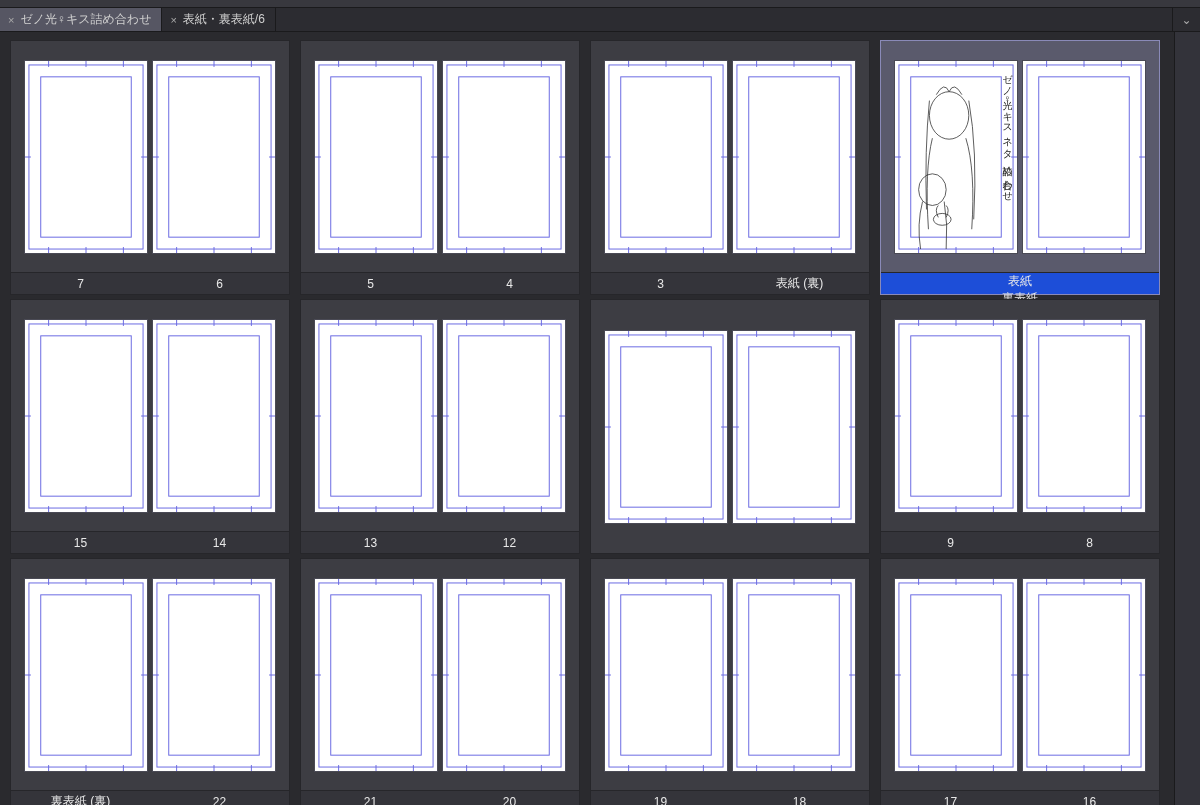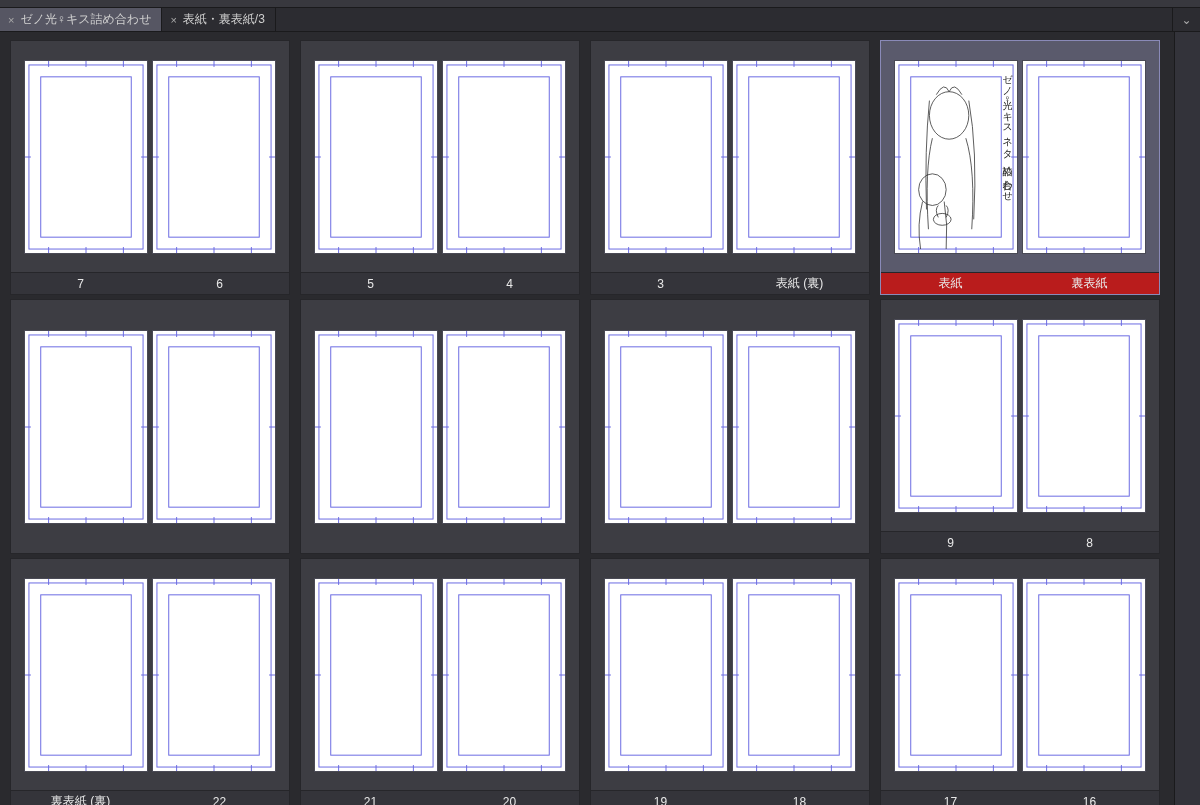--- a/index.html
+++ b/index.html
@@ -97,21 +97,21 @@
     border: 1px solid #4a4a55;
   }
   .page svg { position: absolute; inset: 0; width: 100%; height: 100%; }
 
   .thumb-labels {
     display: flex;
     height: 22px;
     background: #34343a;
     border-top: 1px solid #26262a;
   }
-  .thumb-cell.selected .thumb-labels { background: #b91c1c; }
+  .thumb-cell.selected .thumb-labels { background: #1d4ed8; flex-direction: column; }
   .thumb-label {
     flex: 1;
     display: flex;
     align-items: center;
     justify-content: center;
     font-size: 12px;
     color: #e8e8e8;
   }
 
   .cover-art {
@@ -133,21 +133,21 @@
 
 <div class="top-bar"></div>
 
 <div class="tab-strip">
   <div class="tab active">
     <span class="close">×</span>
     <span>ゼノ光♀キス詰め合わせ</span>
   </div>
   <div class="tab">
     <span class="close">×</span>
-    <span>表紙・裏表紙/3</span>
+    <span>表紙・裏表紙/6</span>
   </div>
   <div class="tab-strip-spacer"></div>
   <div class="tab-strip-chevron">
     <span>⌄</span>
   </div>
 </div>
 
 <div class="workspace">
   <div class="thumb-grid" id="grid">
       <div class="thumb-cell">
@@ -405,63 +405,71 @@
       <line x1="0" y1="97" x2="6" y2="97"></line>
       <line x1="118" y1="97" x2="124" y2="97"></line>
       <line x1="24" y1="0" x2="24" y2="6"></line>
       <line x1="100" y1="0" x2="100" y2="6"></line>
       <line x1="24" y1="188" x2="24" y2="194"></line>
       <line x1="100" y1="188" x2="100" y2="194"></line>
     </g>
   </svg>
 </div>
         </div>
-      </div>
-      <div class="thumb-cell">
-        <div class="thumb-preview">
-          <div class="page">
-  <svg viewBox="0 0 124 194" preserveAspectRatio="none">
-    <rect x="0" y="0" width="124" height="194" fill="#ffffff" stroke="none"></rect>
-
-    <rect x="4" y="4" width="116" height="186" fill="none" stroke="#6a6ae2" stroke-width="1"></rect>
-
-    <rect x="16" y="16" width="92" height="162" fill="none" stroke="#6a6ae2" stroke-width="1"></rect>
-
-    <g stroke="#6a6ae2" stroke-width="1">
-      <line x1="62" y1="0" x2="62" y2="6"></line>
-      <line x1="62" y1="188" x2="62" y2="194"></line>
-      <line x1="0" y1="97" x2="6" y2="97"></line>
-      <line x1="118" y1="97" x2="124" y2="97"></line>
-      <line x1="24" y1="0" x2="24" y2="6"></line>
-      <line x1="100" y1="0" x2="100" y2="6"></line>
-      <line x1="24" y1="188" x2="24" y2="194"></line>
-      <line x1="100" y1="188" x2="100" y2="194"></line>
-    </g>
-  </svg>
-</div>
-          <div class="page">
-  <svg viewBox="0 0 124 194" preserveAspectRatio="none">
-    <rect x="0" y="0" width="124" height="194" fill="#ffffff" stroke="none"></rect>
-
-    <rect x="4" y="4" width="116" height="186" fill="none" stroke="#6a6ae2" stroke-width="1"></rect>
-
-    <rect x="16" y="16" width="92" height="162" fill="none" stroke="#6a6ae2" stroke-width="1"></rect>
-
-    <g stroke="#6a6ae2" stroke-width="1">
-      <line x1="62" y1="0" x2="62" y2="6"></line>
-      <line x1="62" y1="188" x2="62" y2="194"></line>
-      <line x1="0" y1="97" x2="6" y2="97"></line>
-      <line x1="118" y1="97" x2="124" y2="97"></line>
-      <line x1="24" y1="0" x2="24" y2="6"></line>
-      <line x1="100" y1="0" x2="100" y2="6"></line>
-      <line x1="24" y1="188" x2="24" y2="194"></line>
-      <line x1="100" y1="188" x2="100" y2="194"></line>
-    </g>
-  </svg>
-</div>
+        <div class="thumb-labels">
+          <div class="thumb-label">15</div>
+          <div class="thumb-label">14</div>
+        </div>
+      </div>
+      <div class="thumb-cell">
+        <div class="thumb-preview">
+          <div class="page">
+  <svg viewBox="0 0 124 194" preserveAspectRatio="none">
+    <rect x="0" y="0" width="124" height="194" fill="#ffffff" stroke="none"></rect>
+
+    <rect x="4" y="4" width="116" height="186" fill="none" stroke="#6a6ae2" stroke-width="1"></rect>
+
+    <rect x="16" y="16" width="92" height="162" fill="none" stroke="#6a6ae2" stroke-width="1"></rect>
+
+    <g stroke="#6a6ae2" stroke-width="1">
+      <line x1="62" y1="0" x2="62" y2="6"></line>
+      <line x1="62" y1="188" x2="62" y2="194"></line>
+      <line x1="0" y1="97" x2="6" y2="97"></line>
+      <line x1="118" y1="97" x2="124" y2="97"></line>
+      <line x1="24" y1="0" x2="24" y2="6"></line>
+      <line x1="100" y1="0" x2="100" y2="6"></line>
+      <line x1="24" y1="188" x2="24" y2="194"></line>
+      <line x1="100" y1="188" x2="100" y2="194"></line>
+    </g>
+  </svg>
+</div>
+          <div class="page">
+  <svg viewBox="0 0 124 194" preserveAspectRatio="none">
+    <rect x="0" y="0" width="124" height="194" fill="#ffffff" stroke="none"></rect>
+
+    <rect x="4" y="4" width="116" height="186" fill="none" stroke="#6a6ae2" stroke-width="1"></rect>
+
+    <rect x="16" y="16" width="92" height="162" fill="none" stroke="#6a6ae2" stroke-width="1"></rect>
+
+    <g stroke="#6a6ae2" stroke-width="1">
+      <line x1="62" y1="0" x2="62" y2="6"></line>
+      <line x1="62" y1="188" x2="62" y2="194"></line>
+      <line x1="0" y1="97" x2="6" y2="97"></line>
+      <line x1="118" y1="97" x2="124" y2="97"></line>
+      <line x1="24" y1="0" x2="24" y2="6"></line>
+      <line x1="100" y1="0" x2="100" y2="6"></line>
+      <line x1="24" y1="188" x2="24" y2="194"></line>
+      <line x1="100" y1="188" x2="100" y2="194"></line>
+    </g>
+  </svg>
+</div>
+        </div>
+        <div class="thumb-labels">
+          <div class="thumb-label">13</div>
+          <div class="thumb-label">12</div>
         </div>
       </div>
       <div class="thumb-cell">
         <div class="thumb-preview">
           <div class="page">
   <svg viewBox="0 0 124 194" preserveAspectRatio="none">
     <rect x="0" y="0" width="124" height="194" fill="#ffffff" stroke="none"></rect>
 
     <rect x="4" y="4" width="116" height="186" fill="none" stroke="#6a6ae2" stroke-width="1"></rect>
 

